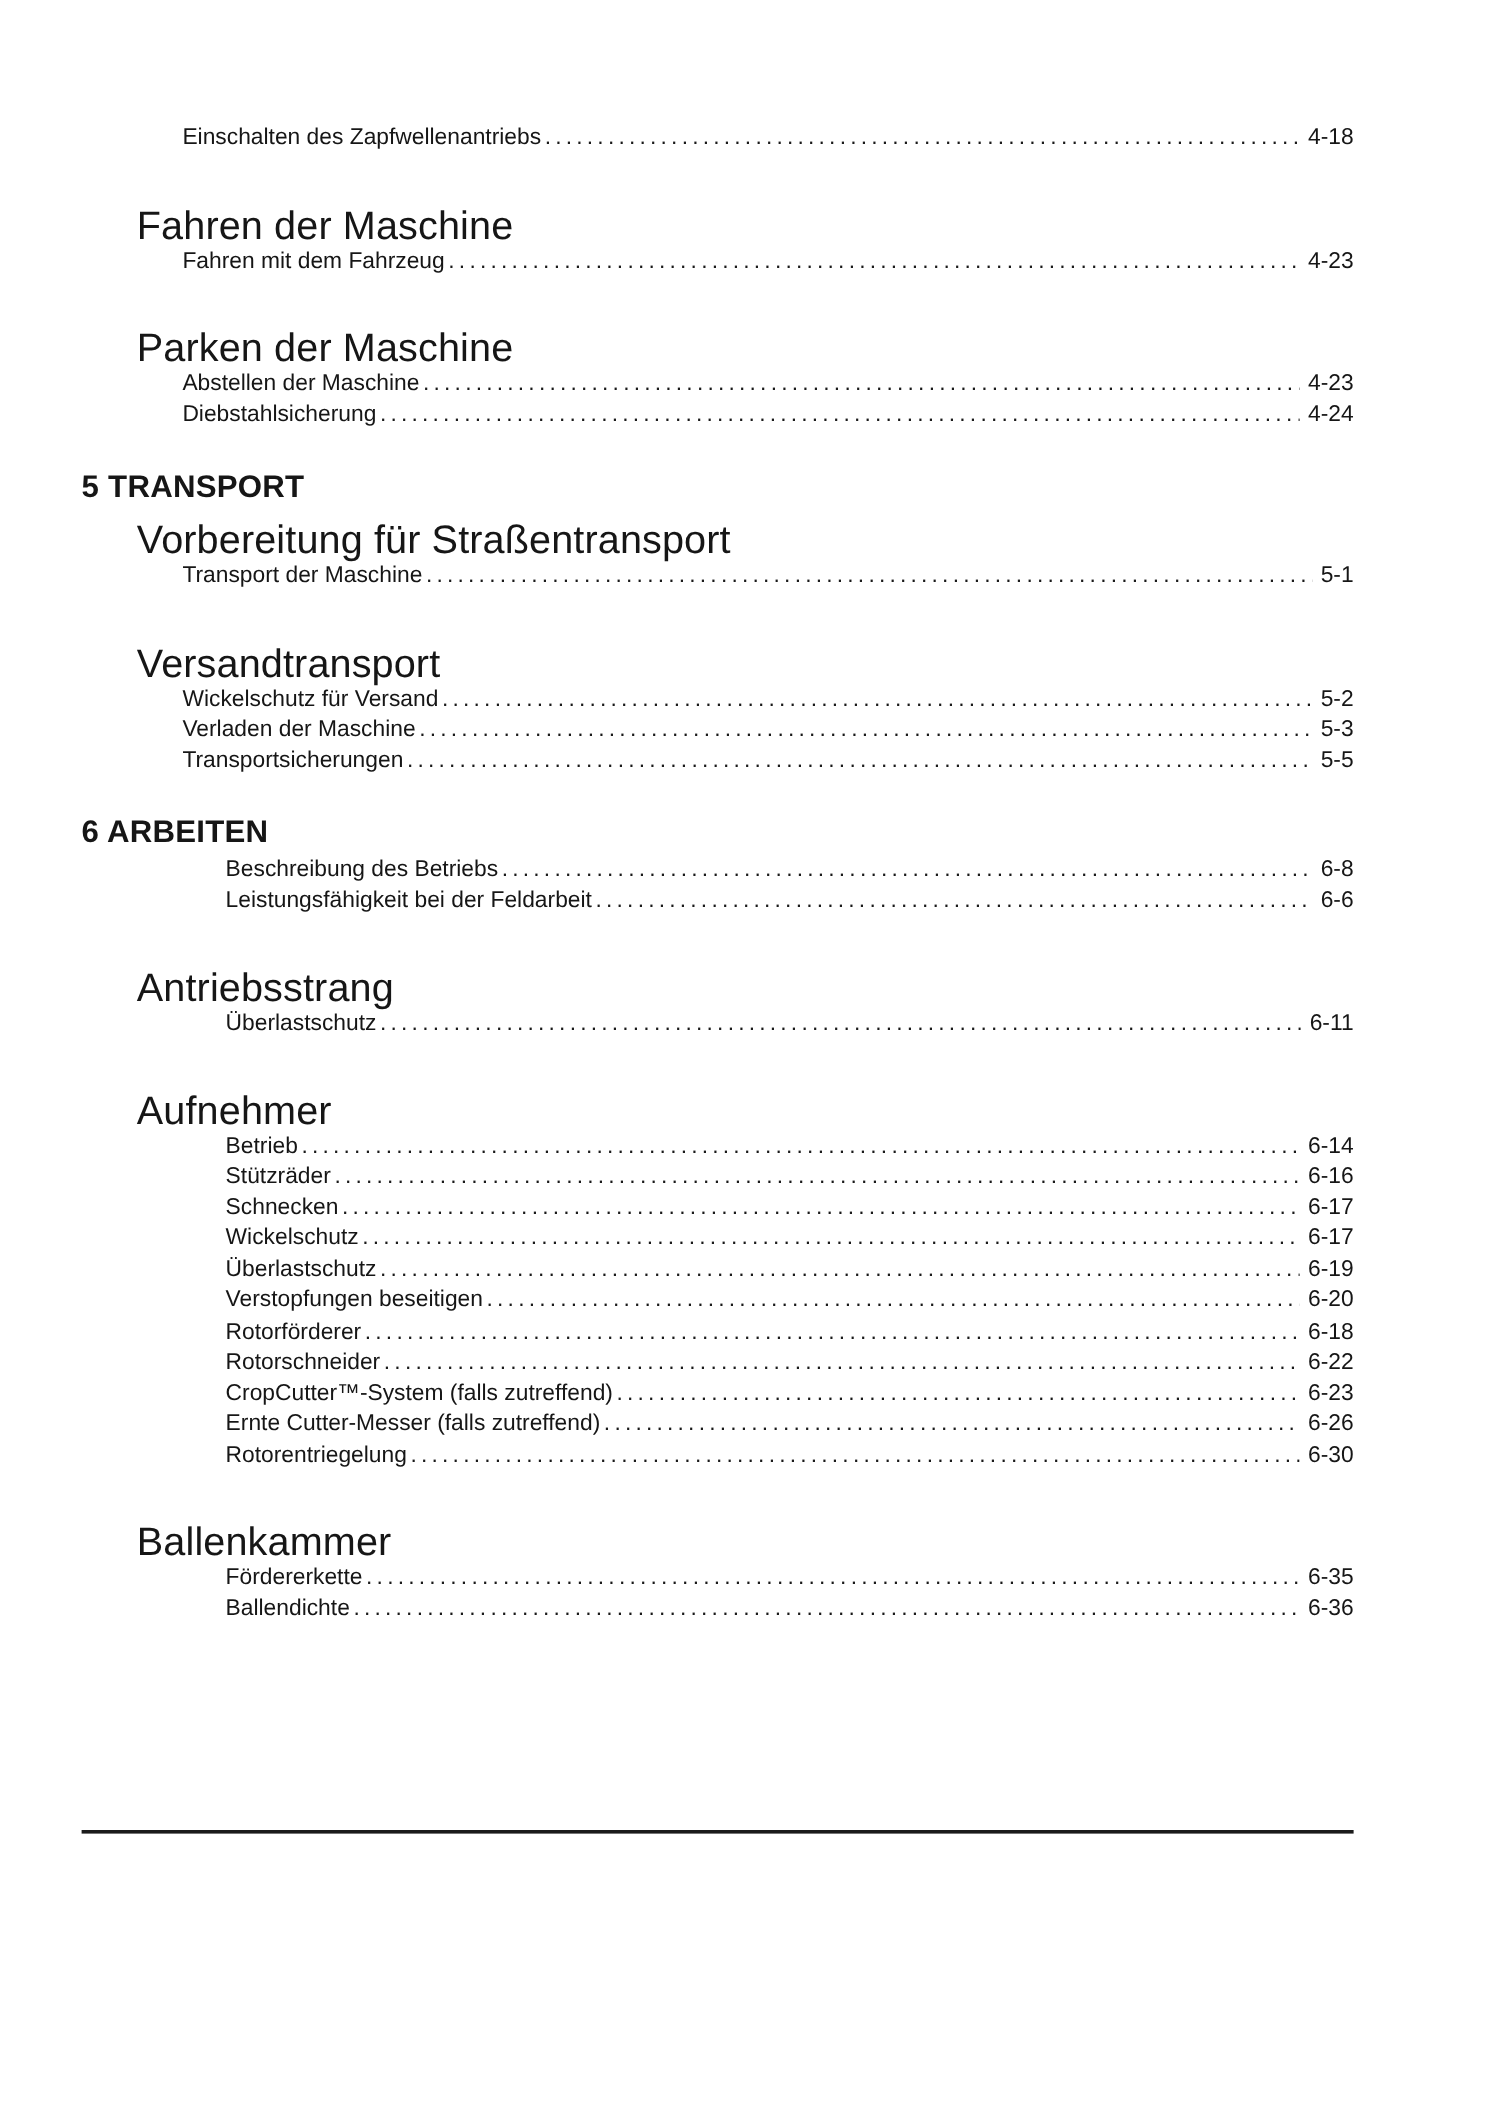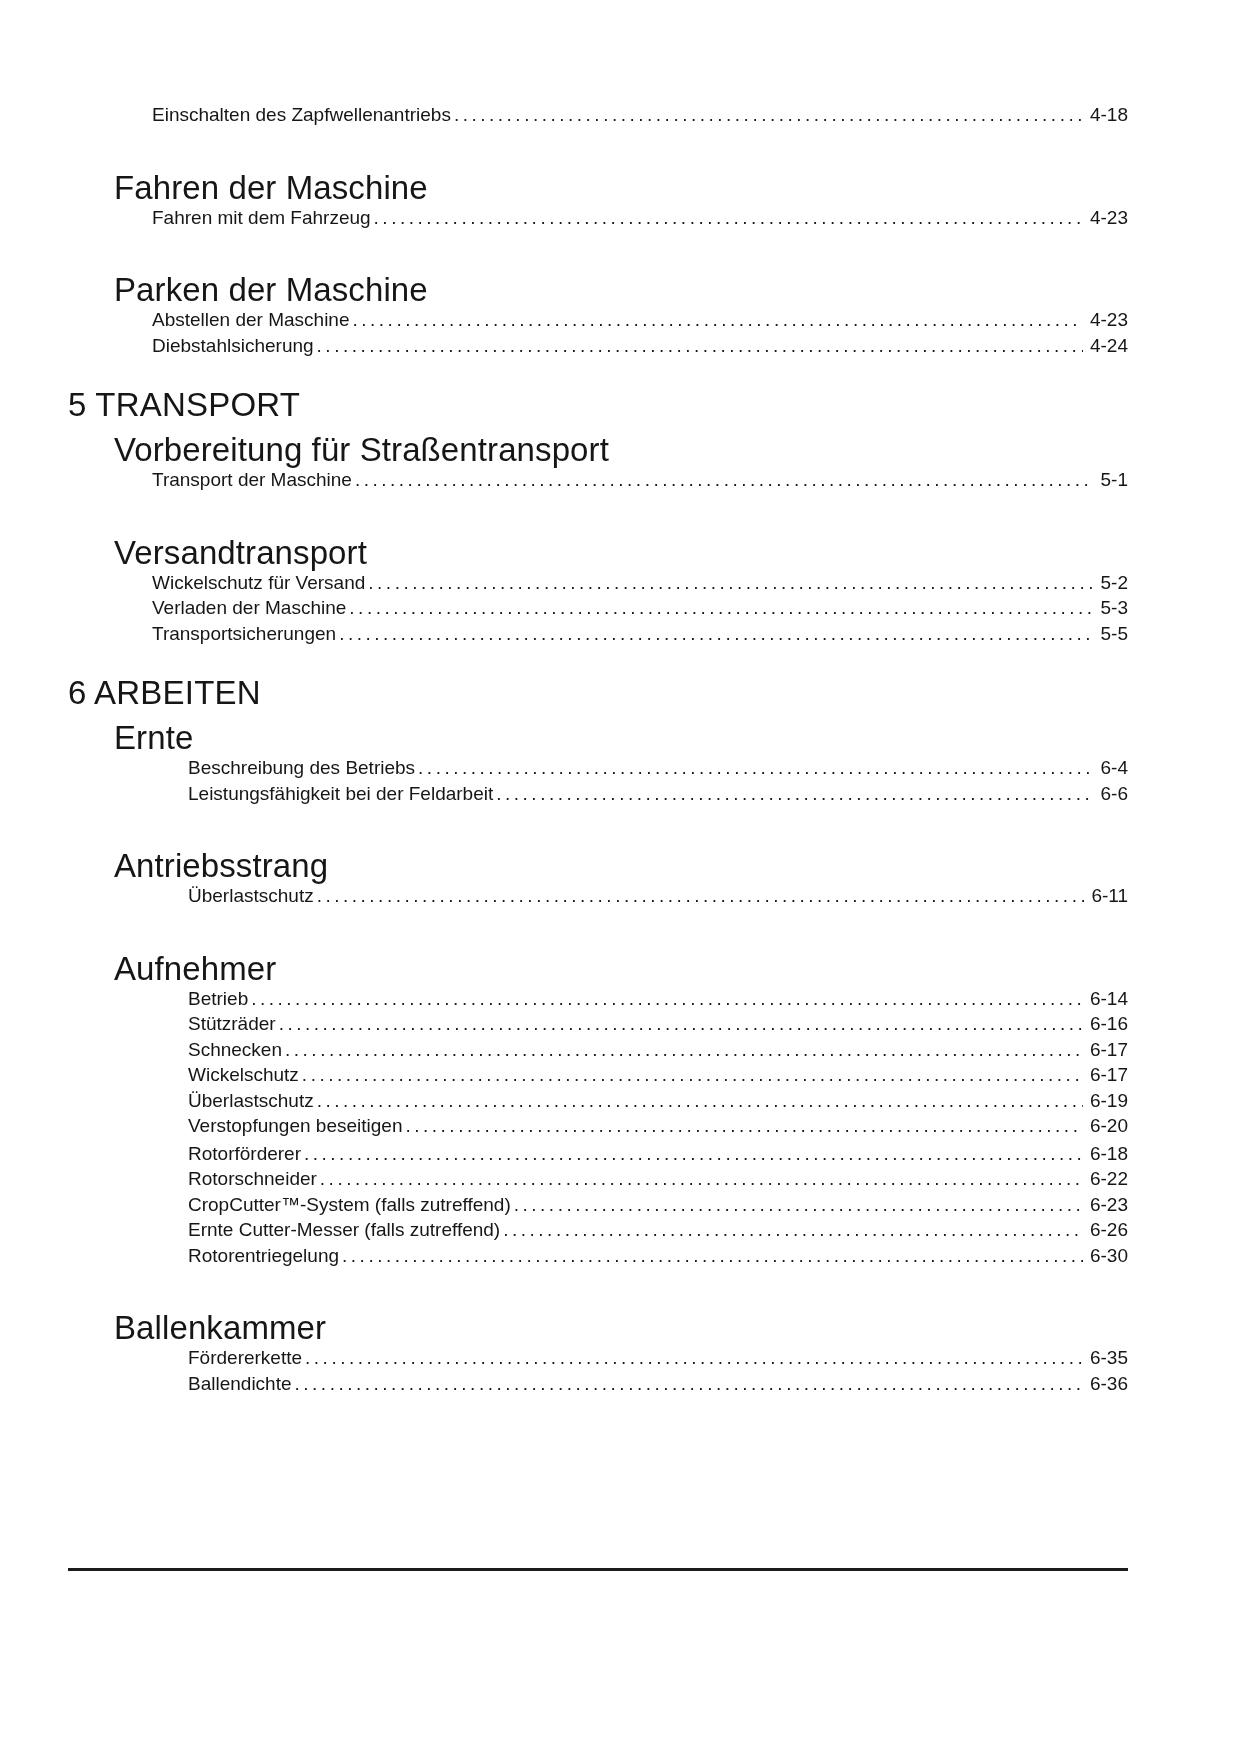--- a/index.html
+++ b/index.html
@@ -9,22 +9,22 @@
     height:1754px;
     background:#ffffff;
     box-sizing:border-box;
     padding:100px 113px 0 68px;
     font-family:"Liberation Sans","DejaVu Sans",sans-serif;
     color:#161616;
     overflow:hidden;
   }
   .content{width:100%;}
   .chapter{
-    font-size:33px;
-    font-weight:400;
+    font-size:26px;
+    font-weight:700;
     line-height:34px;
     letter-spacing:0.2px;
     margin:30px 0 0 0;
   }
   .section{
     font-size:33px;
     font-weight:400;
     line-height:31px;
     letter-spacing:0.1px;
     margin:44px 0 0 46px;
@@ -114,26 +114,25 @@
           <span class="dots"></span>
           <span class="pagenum">5-3</span>
         </div>
         <div class="row">
           <span class="label">Transportsicherungen</span>
           <span class="dots"></span>
           <span class="pagenum">5-5</span>
         </div>
       </div>
       <div class="chapter">6 ARBEITEN</div>
-      <div class="section after-chapter">Ernte</div>
       <div class="entries lvl2">
         <div class="row">
           <span class="label">Beschreibung des Betriebs</span>
           <span class="dots"></span>
-          <span class="pagenum">6-4</span>
+          <span class="pagenum">6-8</span>
         </div>
         <div class="row">
           <span class="label">Leistungsfähigkeit bei der Feldarbeit</span>
           <span class="dots"></span>
           <span class="pagenum">6-6</span>
         </div>
       </div>
       <div class="section">Antriebsstrang</div>
       <div class="entries lvl2">
         <div class="row">

